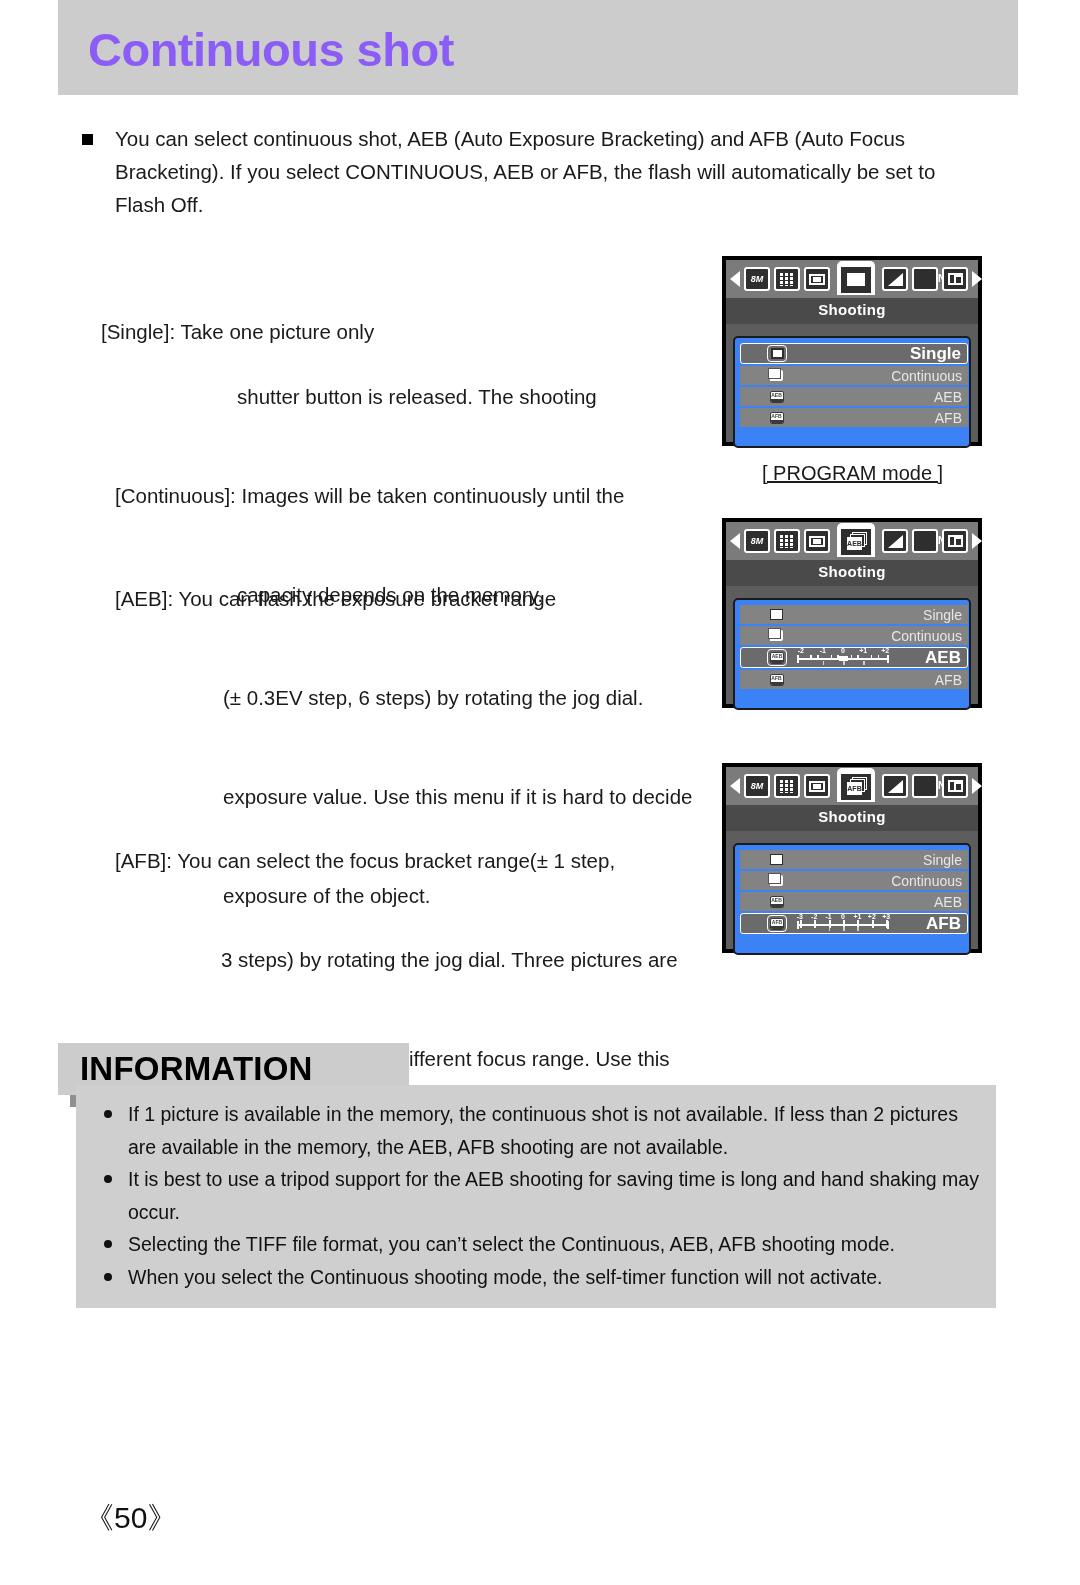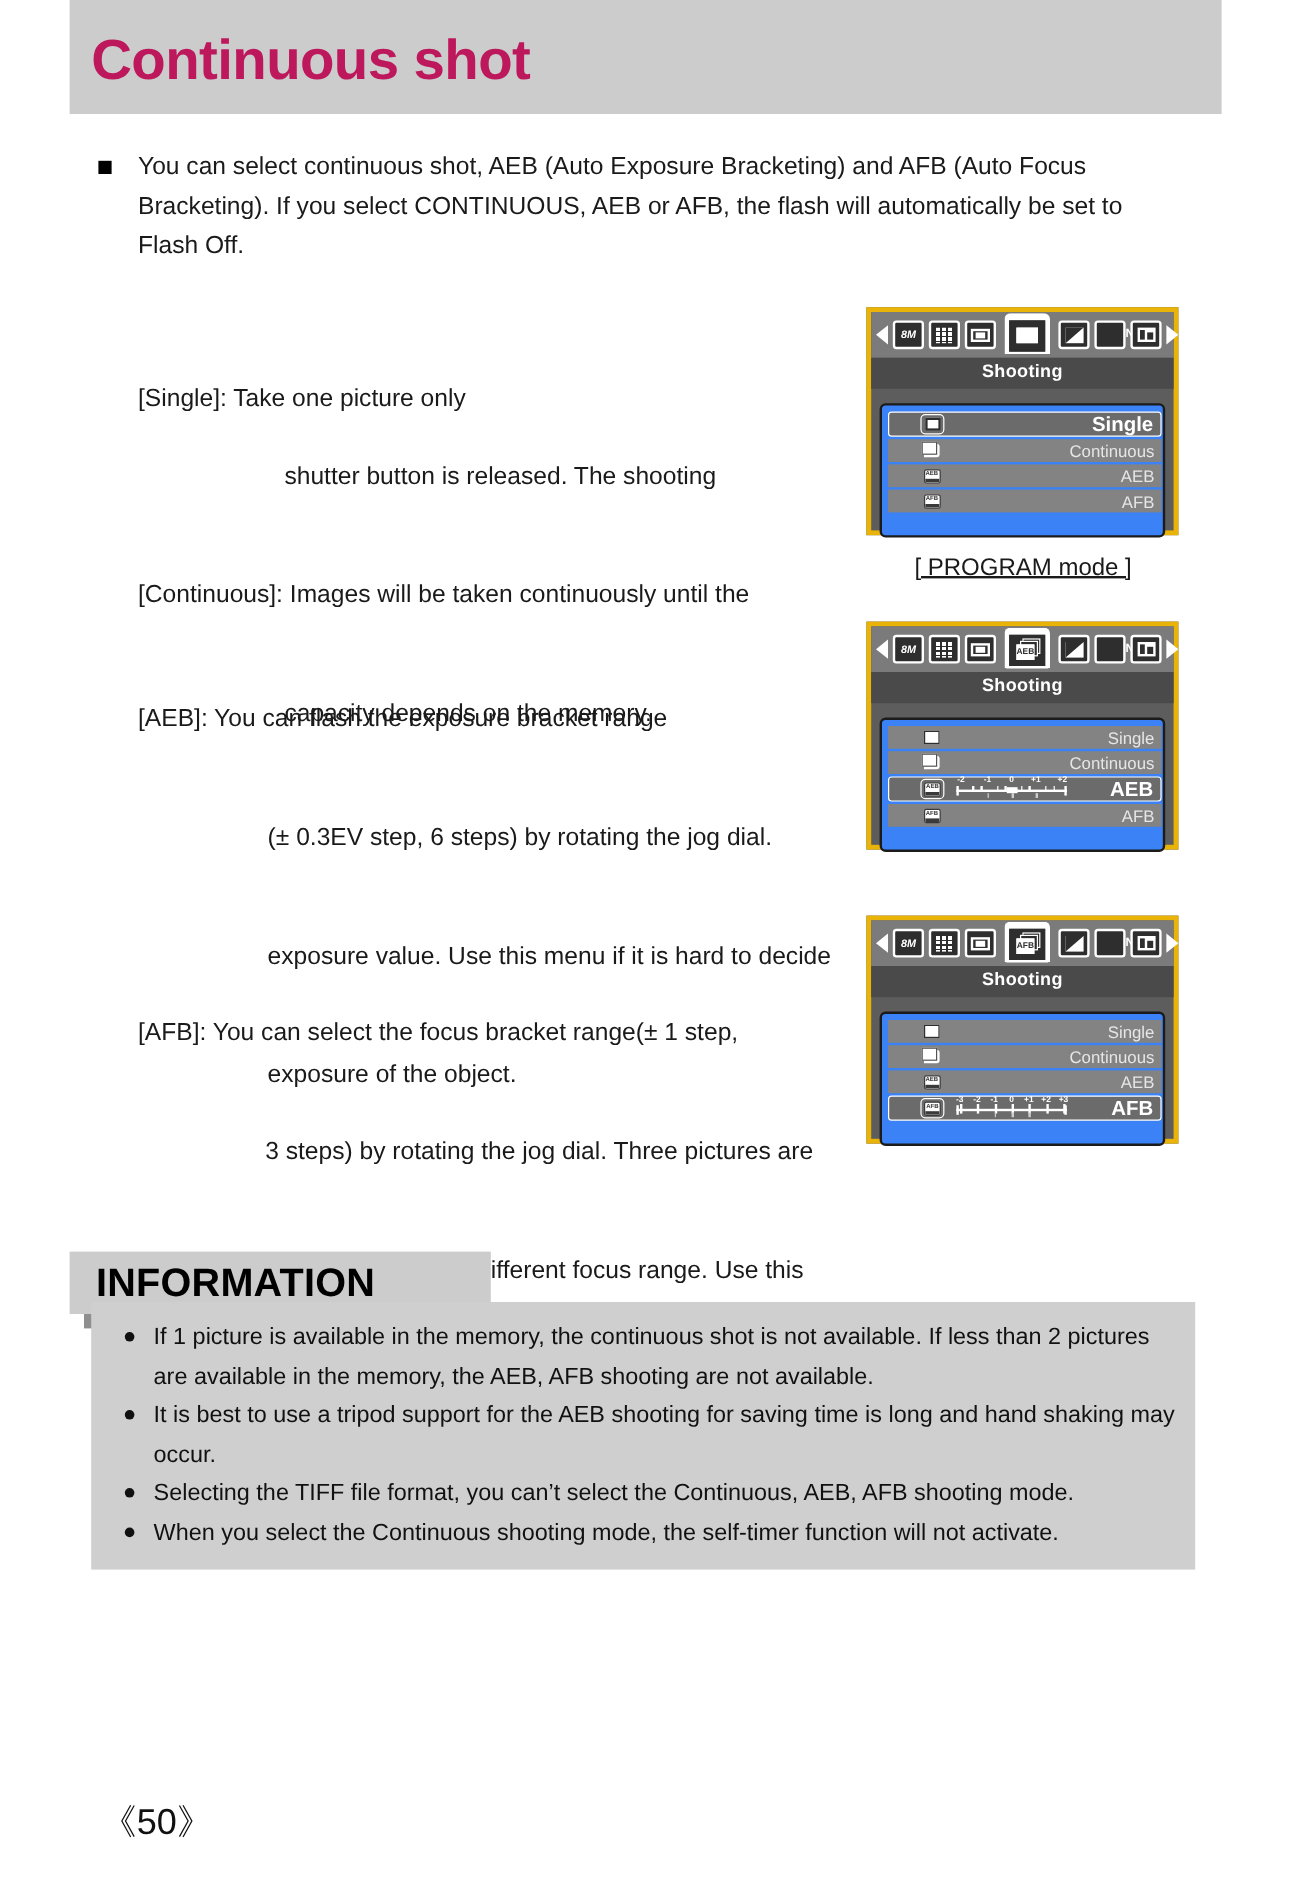--- a/index.html
+++ b/index.html
@@ -20,26 +20,26 @@
   .header-bar {
     position: absolute;
     left: 58px;
     top: 0px;
     width: 960px;
     height: 95px;
     background: #cccccc;
   }
   .header-title {
     position: absolute;
-    left: 76px;
+    left: 88px;
     top: 22px;
     font-size: 47px;
     font-weight: bold;
     letter-spacing: -0.5px;
-    color: #be185d;
+    color: #8b5cf6;
     white-space: nowrap;
     text-align: center;
   }
 
   
   .intro-block {
     position: absolute;
     left: 82px;
     top: 122px;
     width: 900px;
@@ -59,37 +59,37 @@
     color: #1a1a1a;
   }
 
   .para {
     position: absolute;
     font-size: 20.5px;
     line-height: 33px;
     color: #1a1a1a;
     white-space: pre;
   }
-  .p-single  { left: 115px; top: 249px; }
+  .p-single  { left: 101px; top: 249px; }
   .p-cont    { left: 115px; top: 314px; }
   .p-aeb     { left: 115px; top: 516px; }
   .p-afb     { left: 115px; top: 778px; }
 
   .para .ind { display: block; }
   .para .ind.i1 { padding-left: 122px; }
   .para .ind.i2 { padding-left: 108px; }
   .para .ind.i3 { padding-left: 106px; }
 
   
   .lcd {
     position: absolute;
     width: 260px;
     height: 190px;
     background: #5d5d5d;
-    border: 4px solid #eab308;
+    border: 4px solid #000000;
     box-sizing: border-box;
   }
   .lcd-1 { left: 722px; top: 256px; }
   .lcd-2 { left: 722px; top: 518px; height: 190px; }
   .lcd-3 { left: 722px; top: 763px; height: 190px; }
 
   .tabbar {
     position: relative;
     height: 38px;
     background: #7b7b7b;

